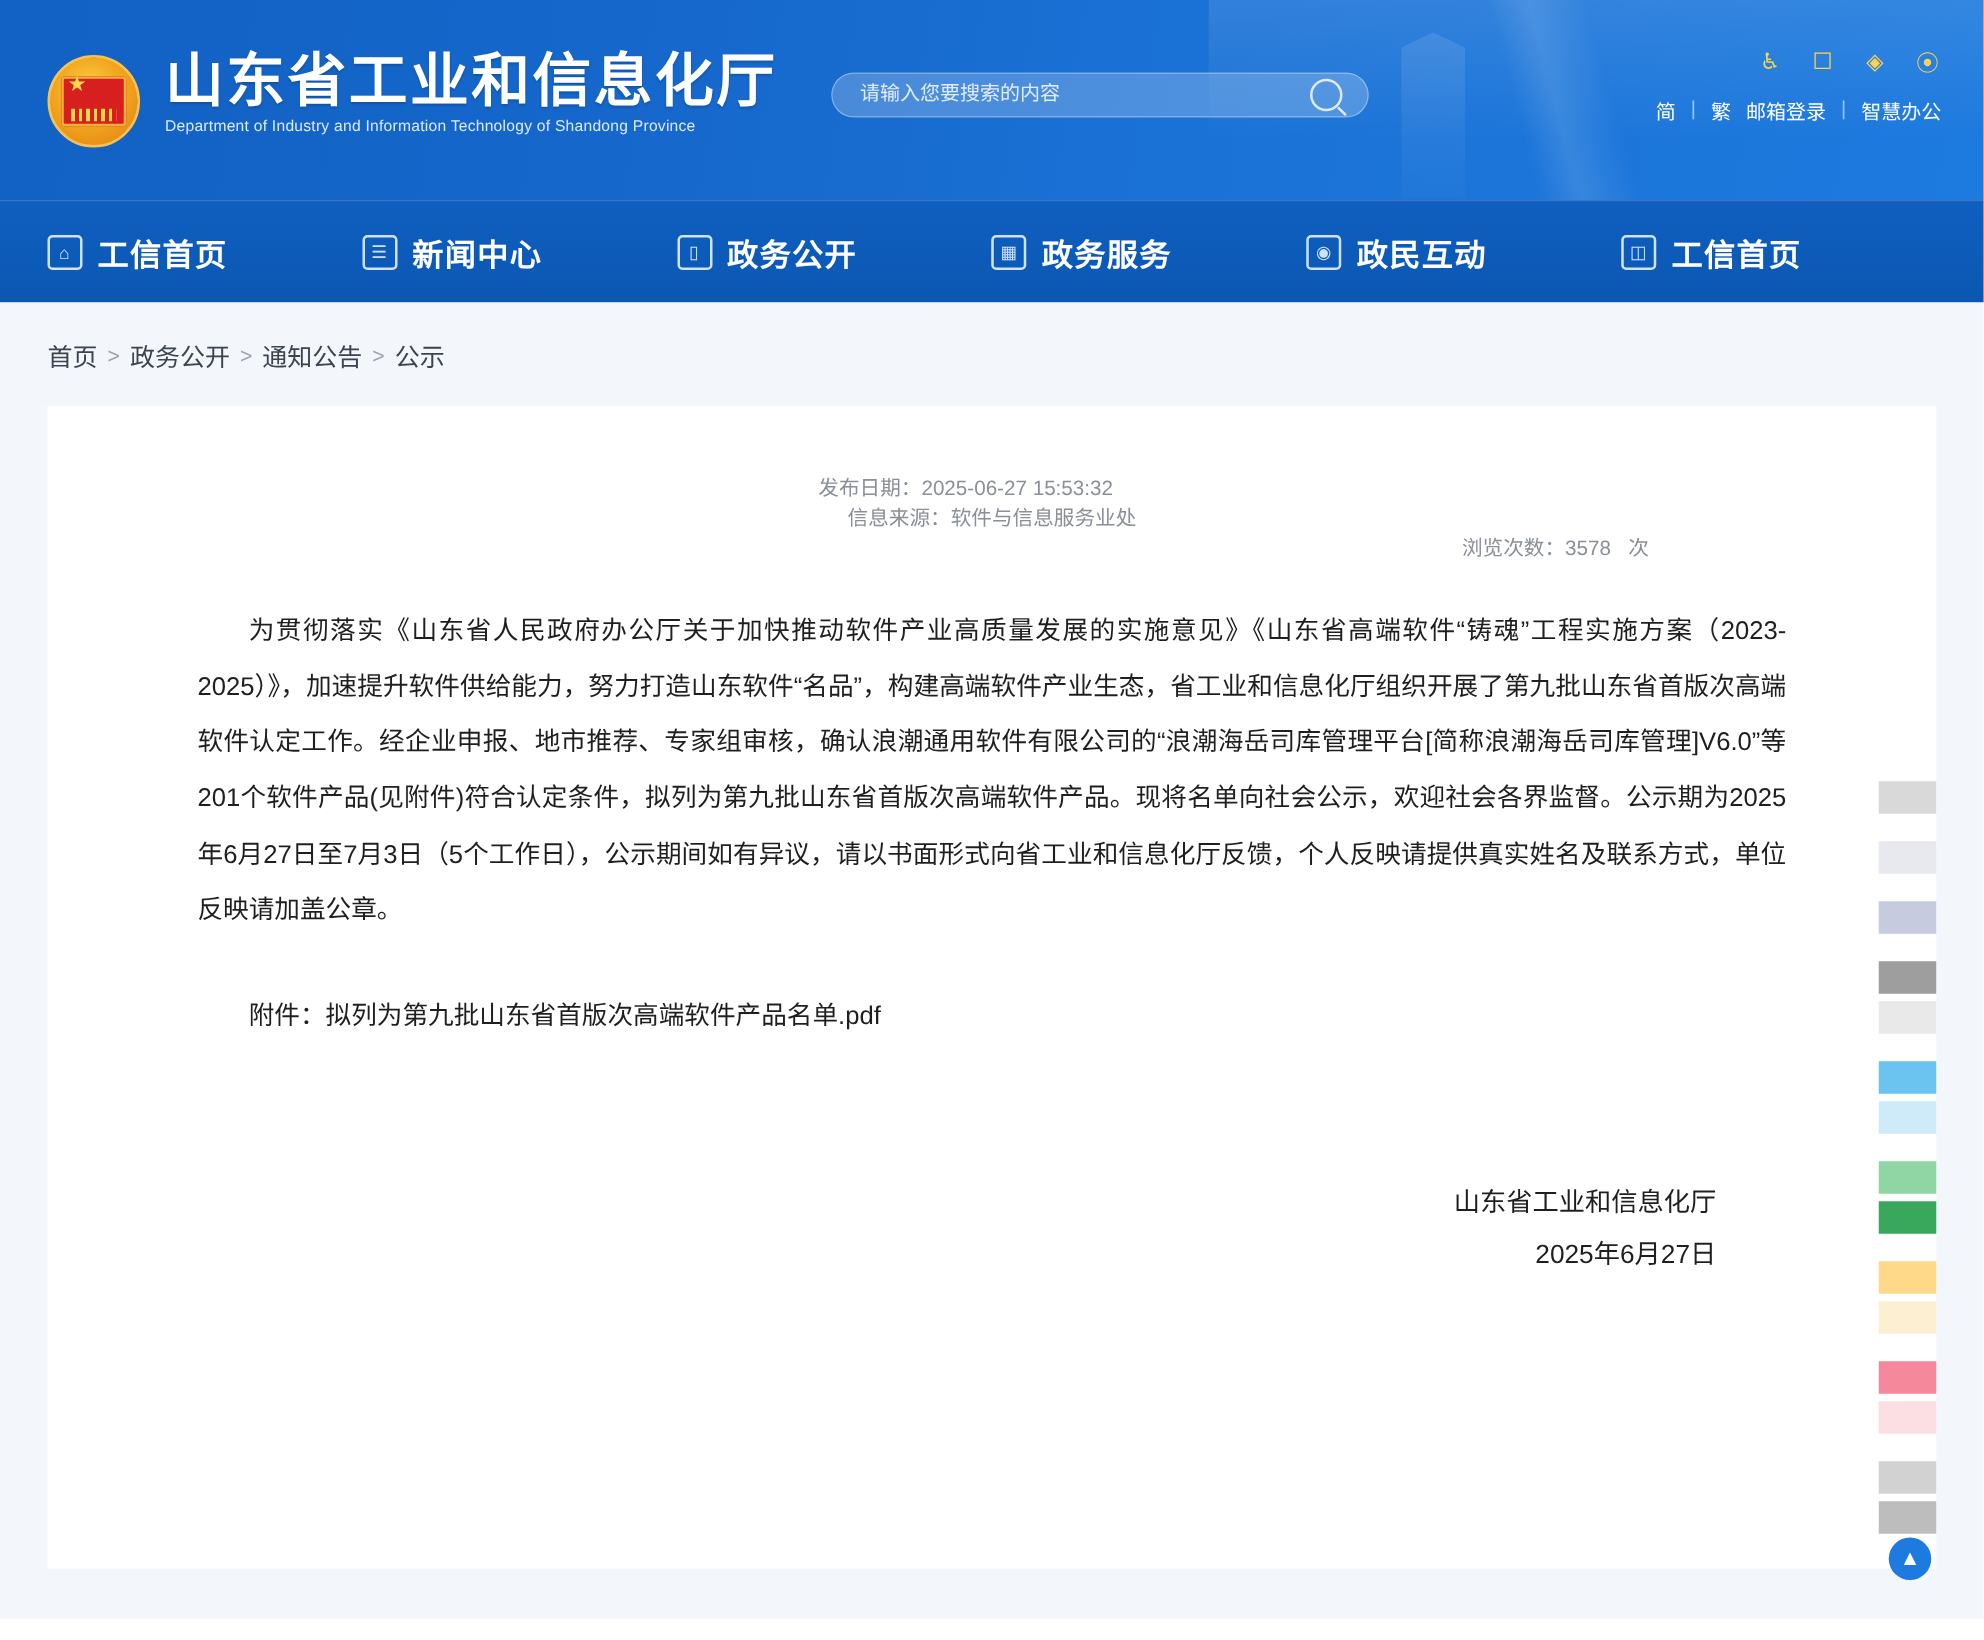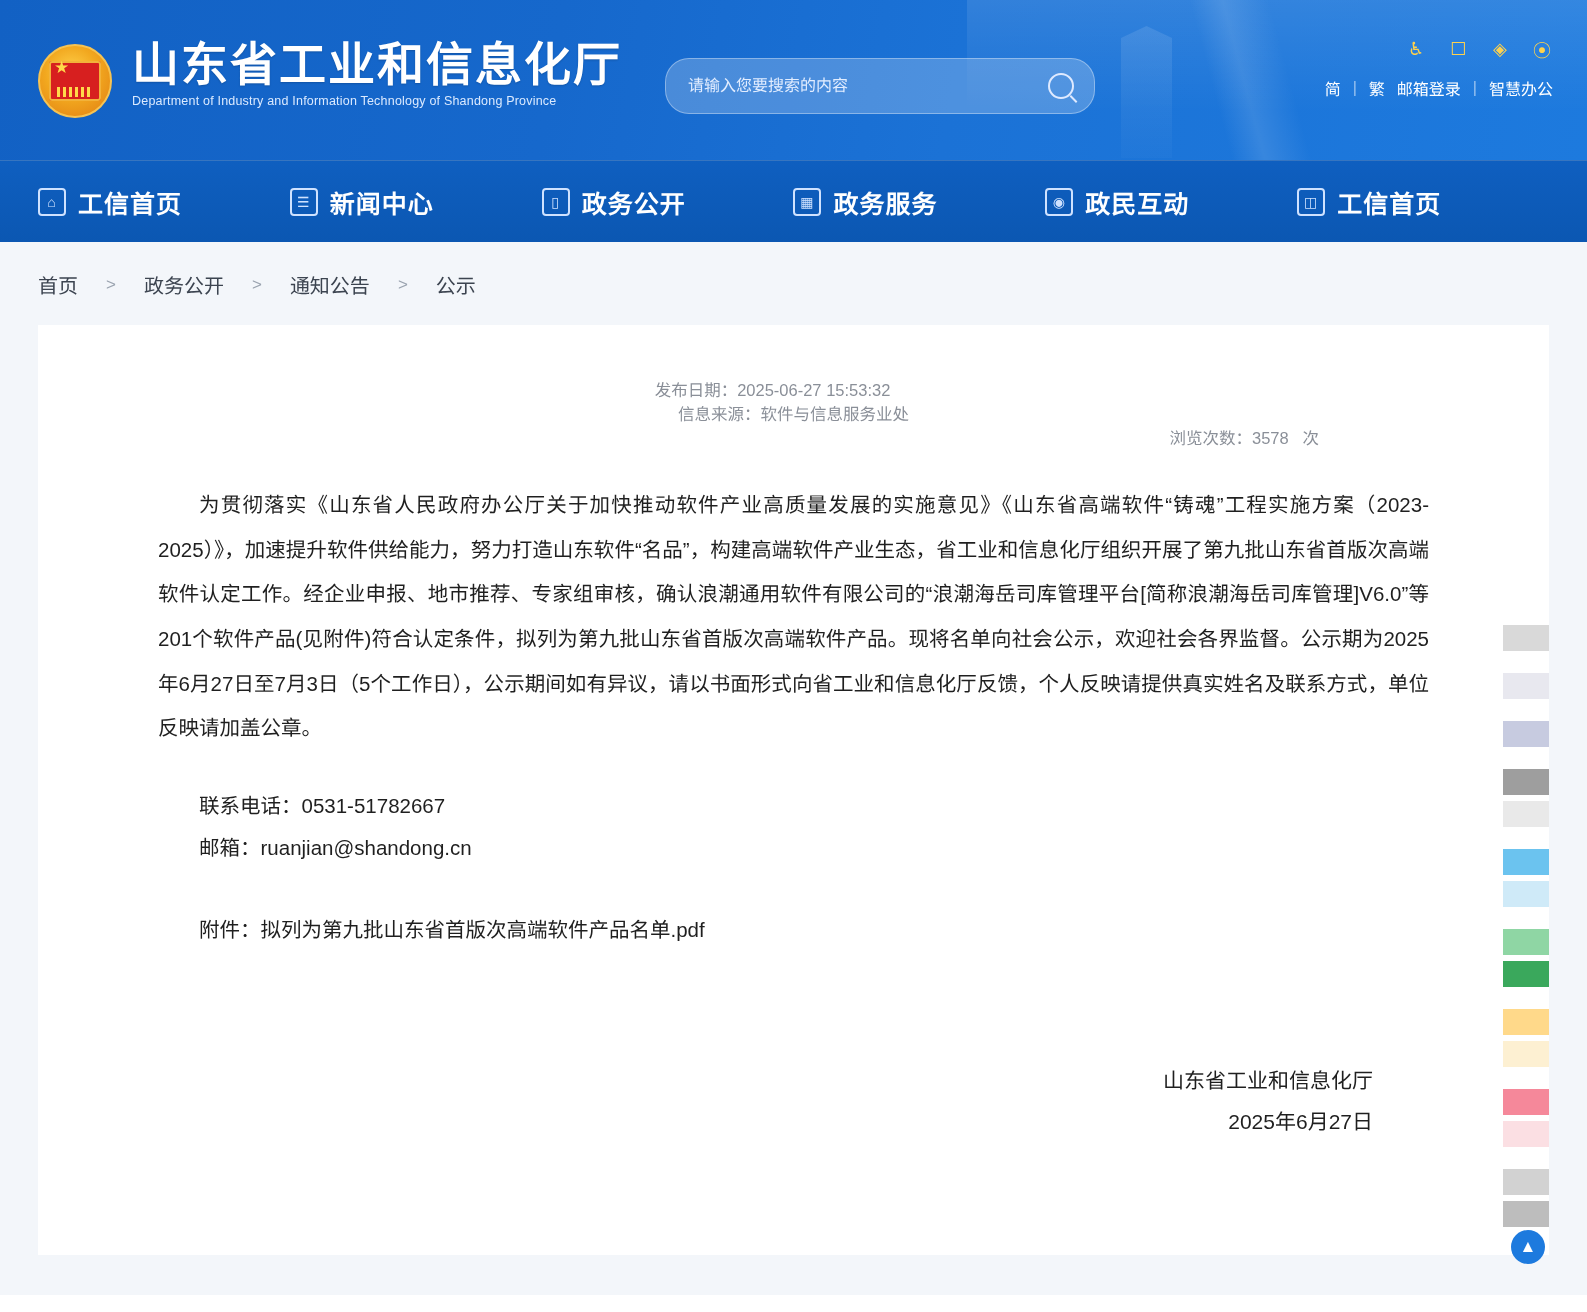--- a/index.html
+++ b/index.html
@@ -65,21 +65,21 @@
     font-size: 47px; font-weight: 700; letter-spacing: 2px;
     line-height: 1.05; text-shadow: 0 1px 2px rgba(0,0,0,.18);
   }
   .site-title .en {
     font-size: 12.5px; letter-spacing: .2px; margin-top: 5px;
     color: #dbeaff; font-weight: 400;
   }
 
   .searchbox {
     position: absolute; left: 665px; top: 58px;
-    width: 430px; height: 56px;
+    width: 430px; height: 36px;
     background: rgba(255,255,255,.22);
     border: 1px solid rgba(255,255,255,.35);
     border-radius: 24px;
     display: flex; align-items: center;
   }
   .searchbox input {
     flex: 1;
     border: none; outline: none; background: transparent;
     padding-left: 22px;
     font-size: 16px; color: #ffffff;
@@ -125,21 +125,21 @@
   .nav-item .nic {
     width: 28px; height: 28px;
     border: 2px solid #cfe2ff; border-radius: 4px;
     display: flex; align-items: center; justify-content: center;
     font-size: 14px; color: #cfe2ff; font-weight: 400;
   }
   .nav-item.home .nic { border-radius: 4px; }
 
   
   .crumb-wrap { background: #f3f6fa; padding: 28px 0 26px 38px; }
-  .crumb { display: flex; align-items: center; gap: 28px; font-size: 20px; color: #3c4450; }
+  .crumb { display: flex; align-items: center; gap: 8px; font-size: 20px; color: #3c4450; }
   .crumb .sep { color: #9aa3af; font-size: 17px; }
   .crumb a { color: #3c4450; text-decoration: none; }
 
   
   .content-bg { background: #f3f6fa; padding: 0 38px 40px; }
   .card {
     background: #ffffff;
     padding: 52px 120px 70px;
     min-height: 930px;
     position: relative;
@@ -301,24 +301,20 @@
           <span>信息来源：</span><span>软件与信息服务业处</span>
         </span>
         <span class="m3 views">
           <span>浏览次数：</span><span>3578</span>
           &nbsp;&nbsp;<span>次</span>
         </span>
       </div>
 
       <p class="body-text">为贯彻落实《山东省人民政府办公厅关于加快推动软件产业高质量发展的实施意见》《山东省高端软件“铸魂”工程实施方案（2023-2025）》，加速提升软件供给能力，努力打造山东软件“名品”，构建高端软件产业生态，省工业和信息化厅组织开展了第九批山东省首版次高端软件认定工作。经企业申报、地市推荐、专家组审核，确认浪潮通用软件有限公司的“浪潮海岳司库管理平台[简称浪潮海岳司库管理]V6.0”等201个软件产品(见附件)符合认定条件，拟列为第九批山东省首版次高端软件产品。现将名单向社会公示，欢迎社会各界监督。公示期为2025年6月27日至7月3日（5个工作日），公示期间如有异议，请以书面形式向省工业和信息化厅反馈，个人反映请提供真实姓名及联系方式，单位反映请加盖公章。</p>
 
-      <div class="contact-block">
-        <div>联系电话：0531-51782667</div>
-        <div>邮箱：ruanjian@shandong.cn</div>
-      </div>
 
       <div class="attach">附件：拟列为第九批山东省首版次高端软件产品名单.pdf</div>
 
       <div class="signature">
         <div>山东省工业和信息化厅</div>
         <div>2025年6月27日</div>
       </div>
 
       <div class="swatches">
         <div class="sw gap" style="background:#d9d9d9"></div>

